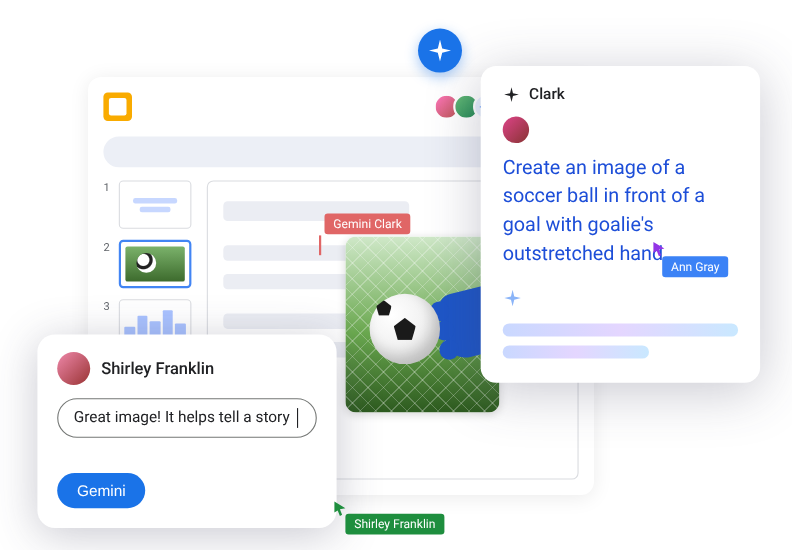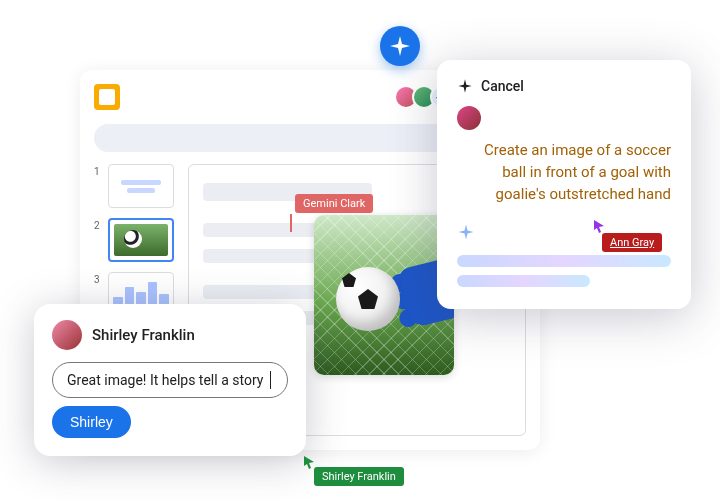--- a/index.html
+++ b/index.html
@@ -49,37 +49,37 @@
   .soccer .glove::before { content:""; position:absolute; left:-8px; top:4px; width:18px; height:18px; background:#1e56c7; border-radius:50%; box-shadow: 0 18px 0 #1e56c7, 0 36px 0 #1e56c7; }
   .soccer .ball { position: absolute; left: 22px; top: 52px; width: 64px; height: 64px; border-radius: 50%; background: radial-gradient(circle at 32% 30%, #fff, #e2e2e2); box-shadow: inset -6px -8px 12px rgba(0,0,0,0.18); }
   .soccer .ball::before { content:""; position:absolute; left:22px; top:22px; width:20px; height:20px; background:#1a1a1a; clip-path: polygon(50% 0,100% 38%,82% 100%,18% 100%,0 38%); }
   .soccer .ball::after { content:""; position:absolute; left:6px; top:6px; width:14px; height:14px; background:#1a1a1a; clip-path: polygon(50% 0,100% 38%,82% 100%,18% 100%,0 38%); box-shadow: 36px 4px 0 #1a1a1a, 4px 36px 0 #1a1a1a, 34px 34px 0 #1a1a1a; }
   
   .gemini { position: absolute; left: 437px; top: 60px; width: 254px; background: #fff; border-radius: 14px; box-shadow: 0 8px 48px rgba(60,60,90,0.28); padding: 18px 20px 22px; z-index: 40; }
   .gemini-hdr { display: flex; align-items: center; gap: 8px; margin-bottom: 12px; }
   .spark { width: 16px; height: 16px; }
   .gemini-hdr span { font-size: 14px; font-weight: 500; color: #202124; }
   .g-av { width: 24px; height: 24px; border-radius: 50%; background: linear-gradient(135deg,#d48,#833); margin-bottom: 10px; }
-  .g-prompt { font-size: 15px; line-height: 1.45; color: #a16207; margin-bottom: 18px; text-align: right; }
+  .g-prompt { font-size: 18px; line-height: 1.45; color: #1d4ed8; margin-bottom: 18px; }
   .g-spark2 { width: 18px; height: 18px; margin-bottom: 10px; }
   .g-bars { display: flex; flex-direction: column; gap: 8px; }
   .g-bar { height: 12px; border-radius: 6px; background: linear-gradient(90deg,#c9d8ff,#e4d6ff,#c9e8ff); }
   .g-bar.s { width: 62%; }
   .gemini-badge { position: absolute; left: 380px; top: 26px; width: 40px; height: 40px; border-radius: 50%; background: #1a73e8; display: flex; align-items: center; justify-content: center; z-index: 50; box-shadow: 0 4px 12px rgba(26,115,232,0.4); }
   .gemini-badge svg { width: 24px; height: 24px; }
   
   .ann-cursor { position: absolute; left: 592px; top: 218px; z-index: 45; }
   .ann-cursor svg { width: 16px; height: 16px; }
-  .cursor-tag.purple { background: #b91c1c; position: absolute; left: 602px; top: 233px; z-index: 45; text-decoration: underline; }
+  .cursor-tag.purple { background: #3b82f6; position: absolute; left: 602px; top: 233px; z-index: 45; }
   
   .comment { position: absolute; left: 34px; top: 304px; width: 272px; background: #fff; border-radius: 16px; box-shadow: 0 6px 40px rgba(60,60,90,0.28); padding: 16px 18px 18px; z-index: 60; }
   .c-hdr { display: flex; align-items: center; gap: 10px; margin-bottom: 12px; }
   .c-av { width: 30px; height: 30px; border-radius: 50%; background: linear-gradient(135deg,#e8a,#933); }
   .c-name { font-size: 15px; font-weight: 500; color: #202124; }
-  .c-input { border: 1px solid #747775; border-radius: 20px; padding: 9px 14px; font-size: 14px; color: #202124; margin-bottom: 8px; position: relative; }
+  .c-input { border: 1px solid #747775; border-radius: 20px; padding: 9px 14px; font-size: 14px; color: #202124; margin-bottom: 32px; position: relative; }
   .c-input::after { content:""; position: absolute; right: 16px; top: 8px; width: 1px; height: 18px; background: #202124; }
   .c-btns { display: flex; gap: 10px; }
   .btn { font-size: 14px; font-weight: 500; padding: 8px 18px; border-radius: 20px; cursor: pointer; border: none; }
   .btn-primary { background: #1a73e8; color: #fff; }
   .btn-secondary { background: #fff; color: #1a73e8; border: 1px solid #dadce0; }
   
   .sh-cursor { position: absolute; left: 302px; top: 454px; z-index: 70; }
   .sh-cursor svg { width: 16px; height: 16px; }
   .cursor-tag.green { background: #1e8e3e; position: absolute; left: 314px; top: 467px; z-index: 70; }
 </style>
@@ -159,21 +159,21 @@
     <div class="net"></div>
     <div class="glove"></div>
     <div class="ball"></div>
 </div>
 
 <div class="gemini">
   <div class="gemini-hdr">
     <svg class="spark" viewBox="0 0 24 24">
         <path fill="#202124" d="M12 2 14 10 22 12 14 14 12 22 10 14 2 12 10 10Z"></path>
       </svg>
-    <span>Cancel</span>
+    <span>Clark</span>
   </div>
   <div class="g-av"></div>
   <div class="g-prompt">Create an image of a soccer ball in front of a goal with goalie's outstretched hand</div>
   <svg class="g-spark2" viewBox="0 0 24 24">
       <path fill="#8ab4f8" d="M12 2 14 10 22 12 14 14 12 22 10 14 2 12 10 10Z"></path>
     </svg>
   <div class="g-bars">
     <div class="g-bar"></div>
     <div class="g-bar s"></div>
   </div>
@@ -186,21 +186,21 @@
 </div>
 <div class="cursor-tag purple">Ann Gray</div>
 
 <div class="comment">
   <div class="c-hdr">
     <div class="c-av"></div>
     <div class="c-name">Shirley Franklin</div>
   </div>
   <div class="c-input">Great image! It helps tell a story</div>
   <div class="c-btns">
-    <button class="btn btn-primary">Shirley</button>
+    <button class="btn btn-primary">Gemini</button>
   </div>
 </div>
 
 <div class="sh-cursor">
   <svg viewBox="0 0 16 16">
       <path fill="#1e8e3e" d="M2 2 L12 8 L7 9 L9 14 L7 15 L5 10 L2 12 Z"></path>
     </svg>
 </div>
 <div class="cursor-tag green">Shirley Franklin</div>
 

